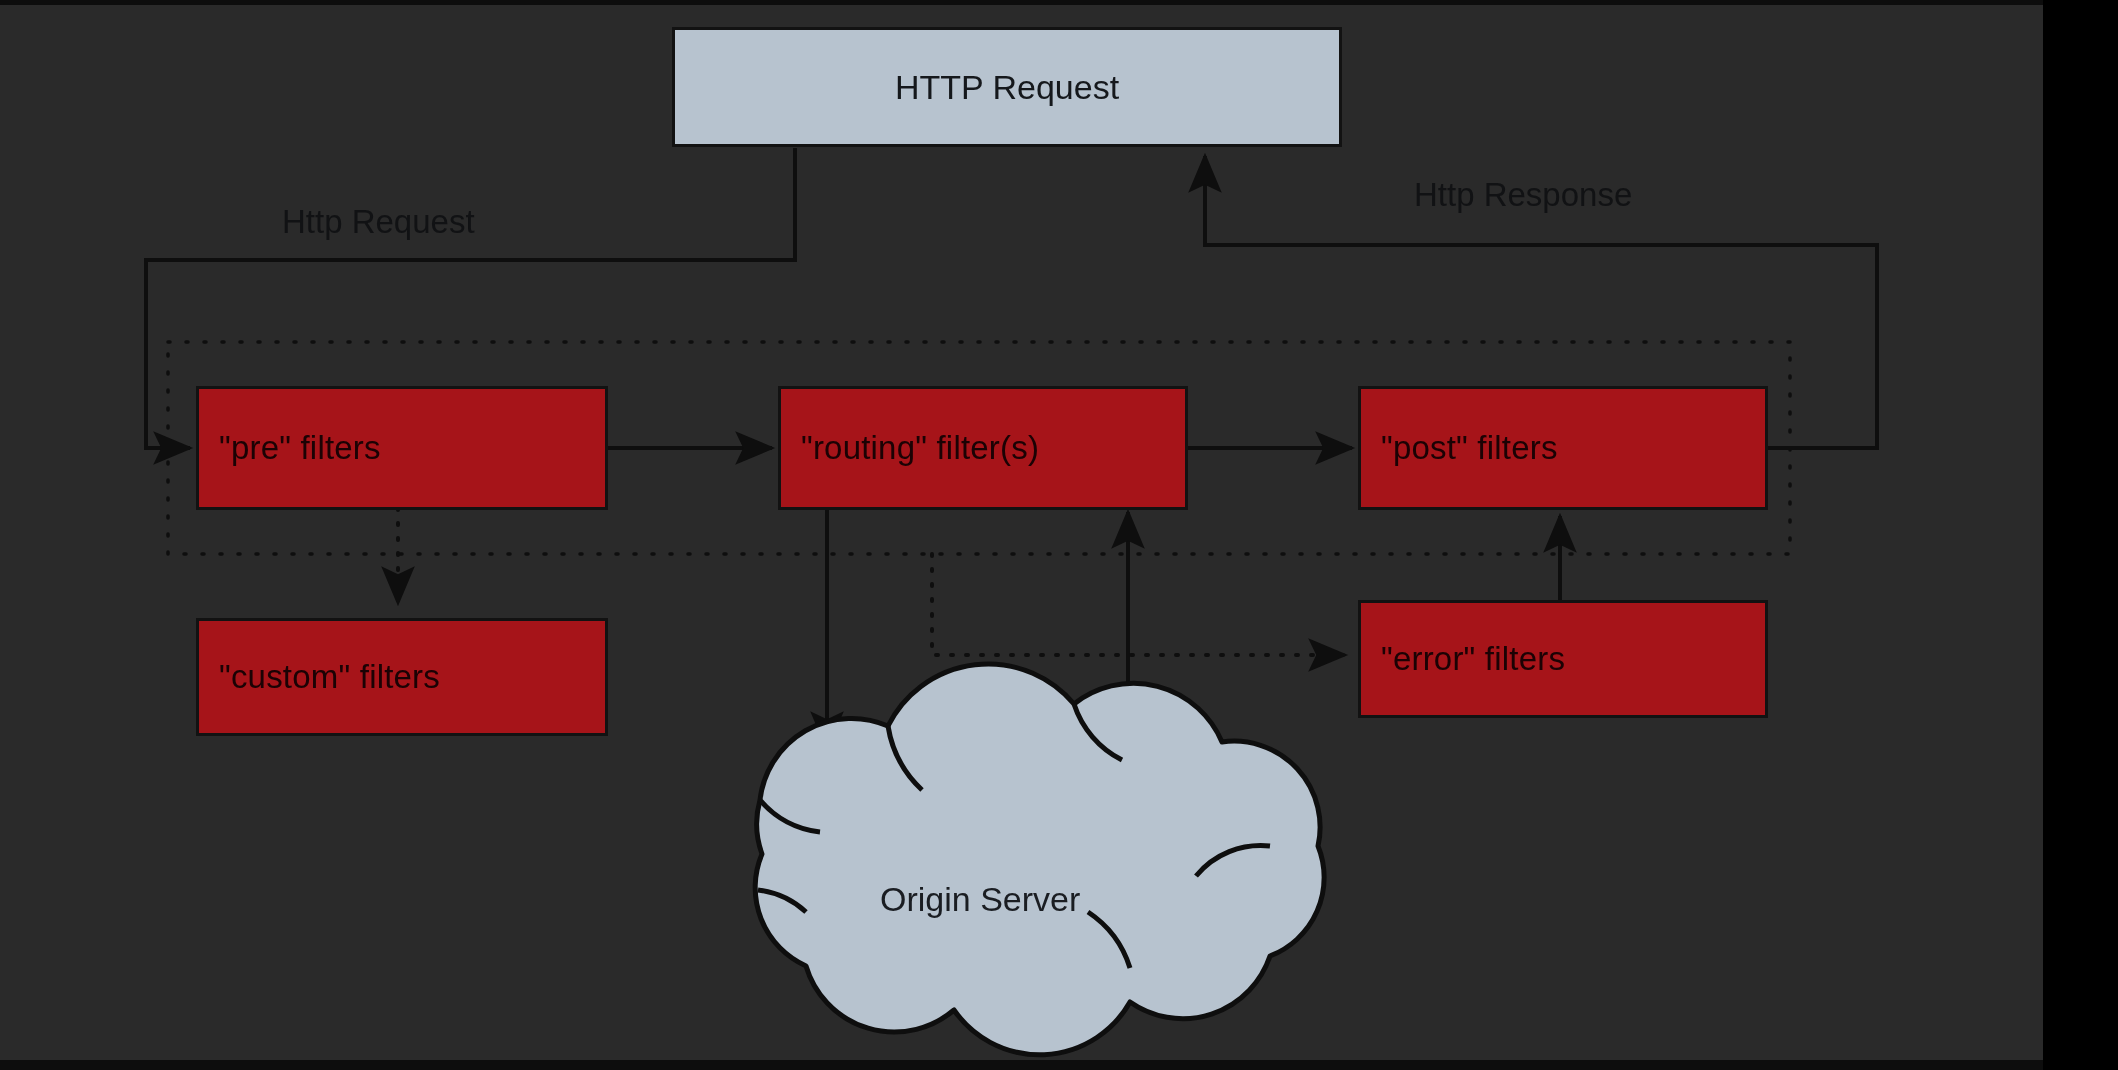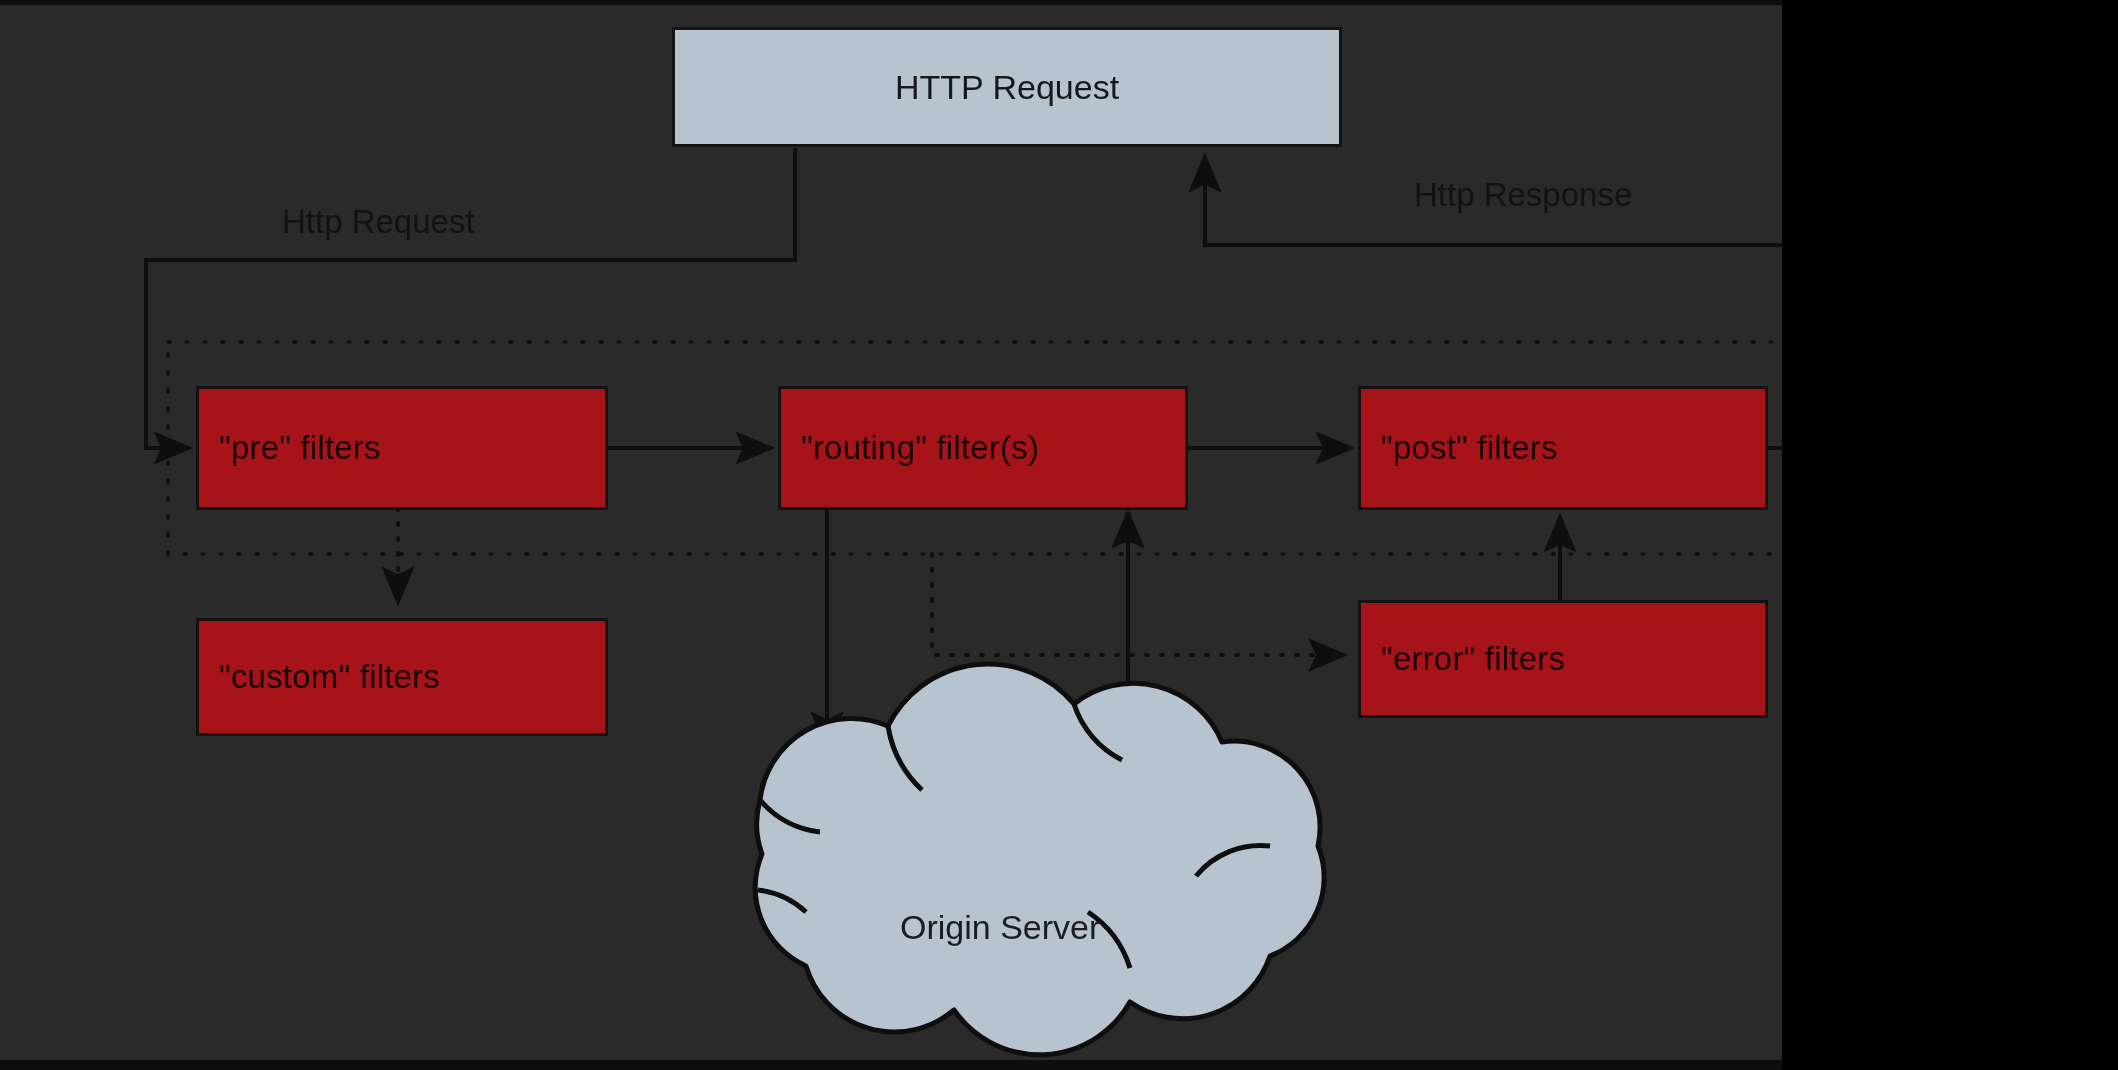--- a/index.html
+++ b/index.html
@@ -5,21 +5,21 @@
   html, body {
     margin: 0;
     padding: 0;
     background: #000;
   }
   body {
     font-family: "Liberation Sans", sans-serif;
   }
   #stage {
     position: relative;
-    width: 1782px;
+    width: 2043px;
     height: 1070px;
     background: #2a2a2a;
     overflow: hidden;
   }
   .edge-strip {
     position: absolute;
     left: 0;
     width: 2118px;
     background: #0d0d0d;
   }
@@ -147,15 +147,15 @@
   </div>
 
   <div class="node filter-node" style="left:196px; top:618px; width:412px; height:118px;">
     <span>"custom" filters</span>
   </div>
 
   <div class="node filter-node" style="left:1358px; top:600px; width:410px; height:118px;">
     <span>"error" filters</span>
   </div>
 
-  <div class="cloud-label" style="left:880px; top:908px;margin-left:20px;">Origin Server</div>
+  <div class="cloud-label" style="left:880px; top:880px;">Origin Server</div>
 
 </div>
 
 </body></html>

